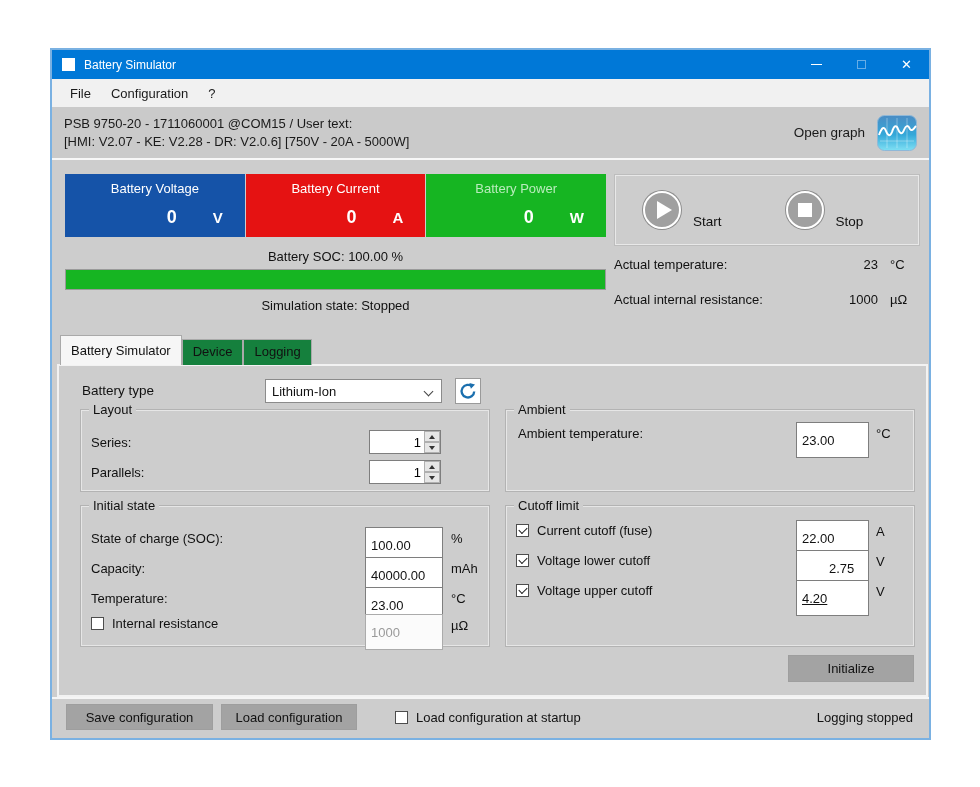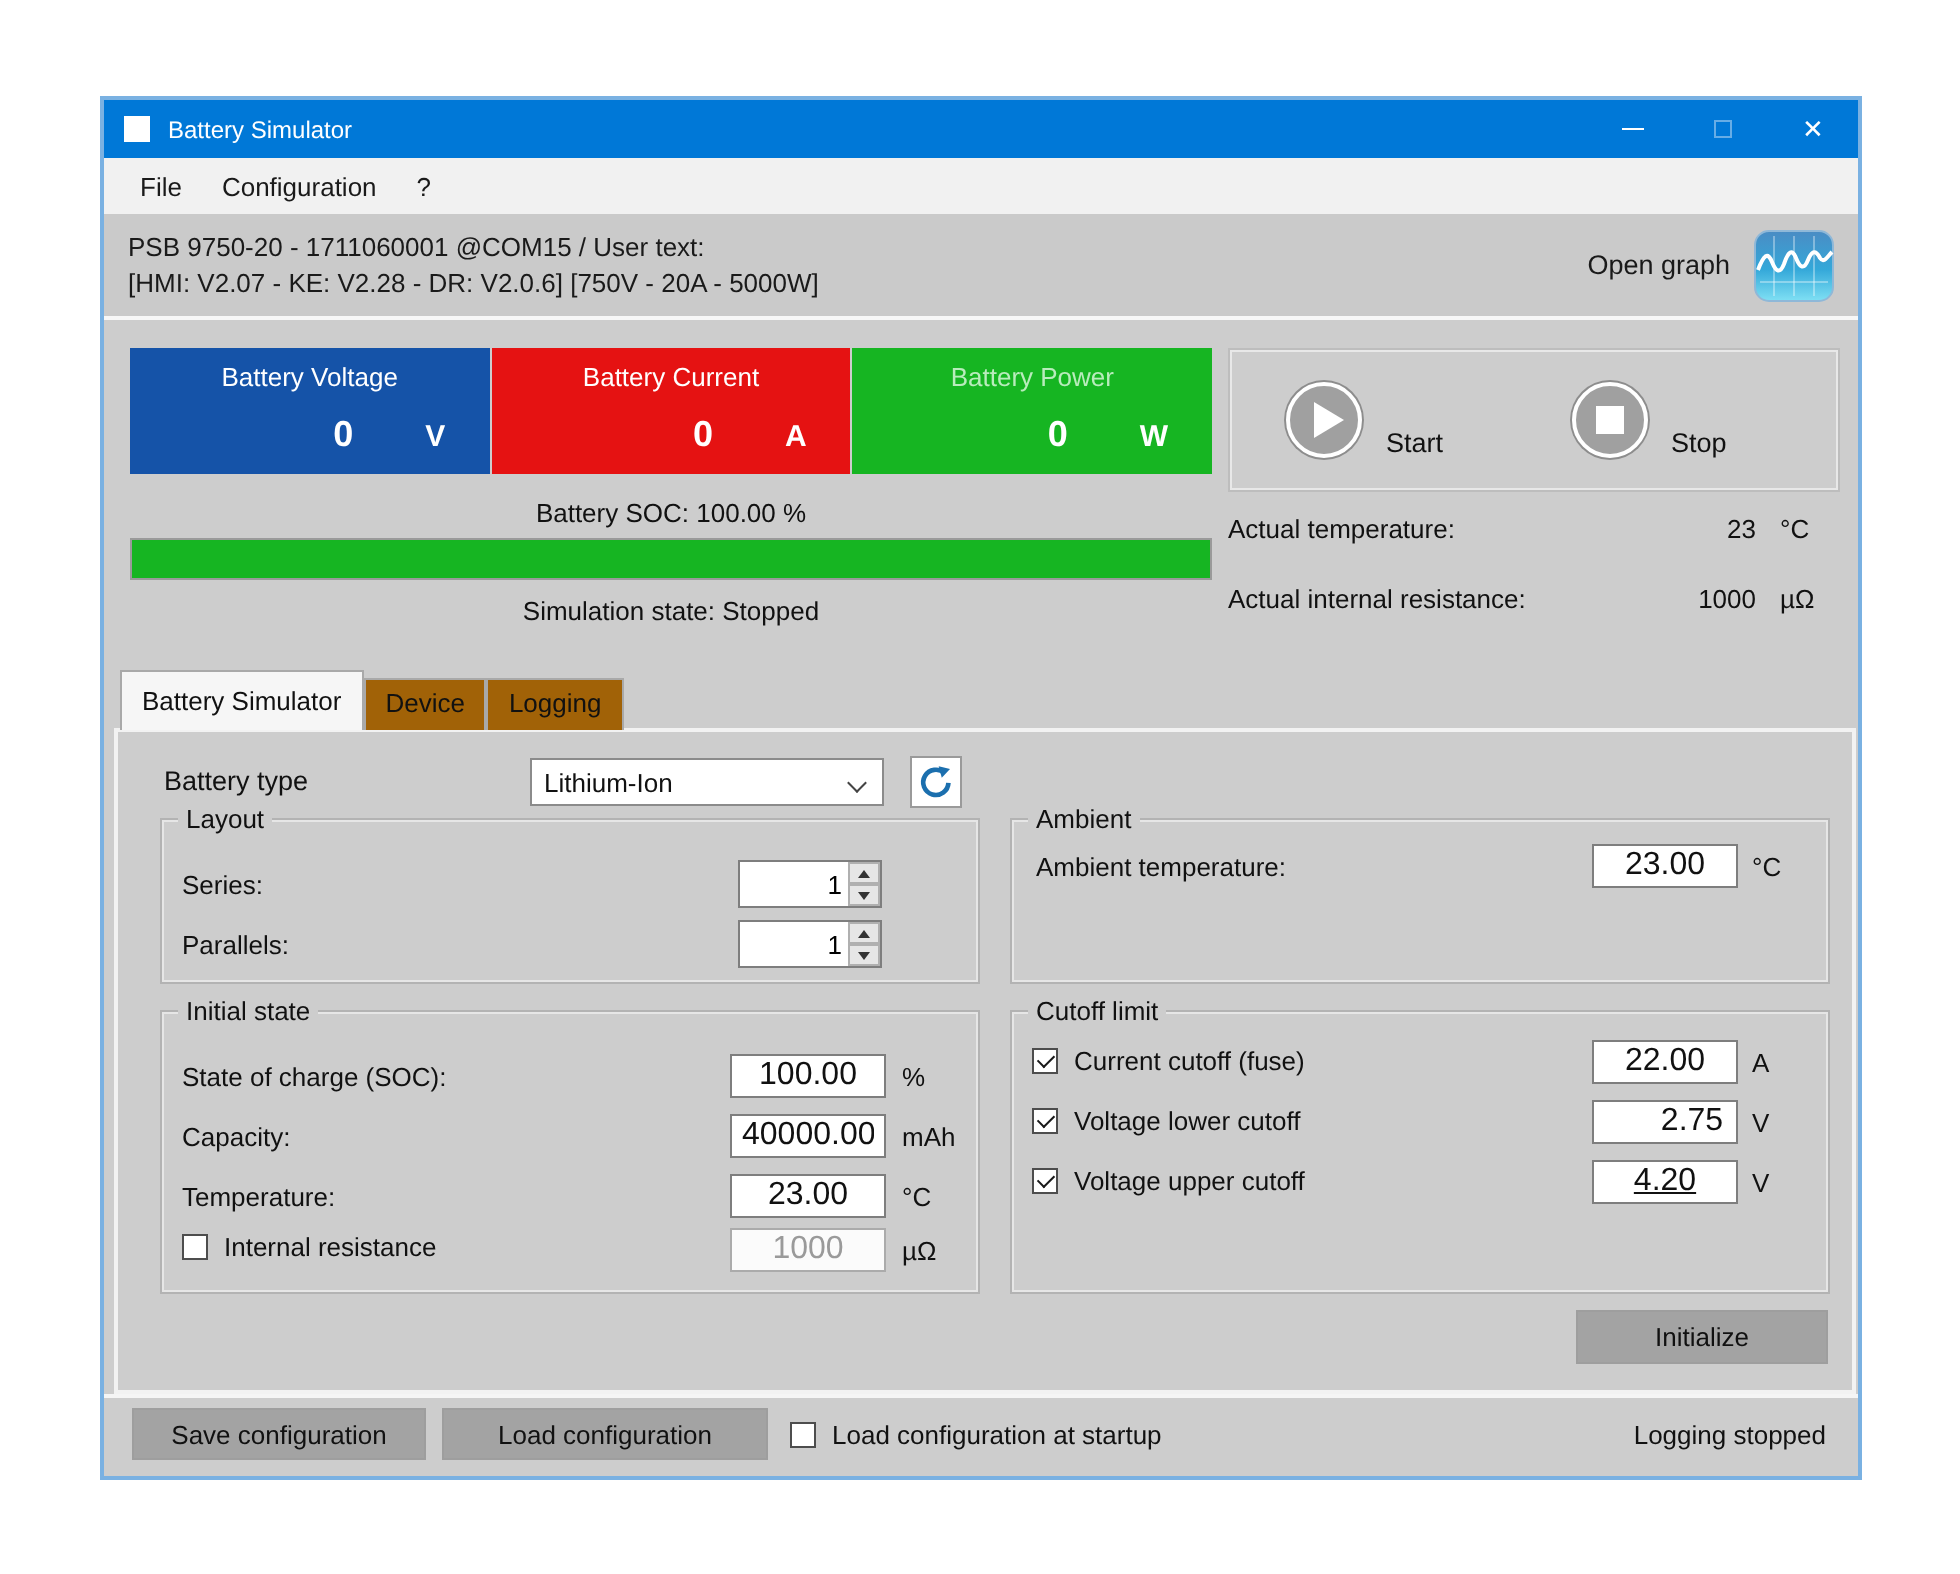--- a/index.html
+++ b/index.html
@@ -69,21 +69,21 @@
              font-size:13px; color:#111; }
   .reading.r0 { top:95px; }
   .reading.r1 { top:130px; }
   .reading-label { flex:1; }
   .reading-value { width:46px; text-align:right; }
   .reading-unit  { width:30px; text-align:left; margin-left:12px; }
 
   
   .tabstrip { position:absolute; left:8px; top:285px; height:30px; display:flex; align-items:flex-end; z-index:3; }
   .tab { font-size:13px; color:#111; border:1px solid #a9a9a9; border-bottom:none;
-         background:#a16207; padding:4px 10px 5px; height:26px; }
+         background:#15803d; padding:4px 10px 5px; height:26px; }
   .tab.active { background:#f6f6f6; height:30px; padding-top:7px; }
 
   
   .tabpanel { position:absolute; left:5px; top:314px; width:871px; height:333px;
               background:#cdcdcd; border:2px solid #f2f2f2; z-index:1; }
 
   .bt-label { position:absolute; left:23px; top:17px; font-size:13.5px; color:#111; }
   .combo { position:absolute; left:206px; top:13px; width:177px; height:24px; background:#fff;
            border:1px solid #8b8b8b; font-size:13px; color:#111; display:flex; align-items:center;
            padding-left:6px; }
@@ -96,22 +96,22 @@
   .group { position:absolute; border:1px solid #b3b3b3;
            box-shadow:inset 0 0 0 1px rgba(255,255,255,.5); }
   .group-title { position:absolute; top:-8px; left:8px; background:#cdcdcd; padding:0 4px;
                  font-size:13px; color:#111; }
   .g-layout  { left:21px;  top:43px;  width:410px; height:83px; }
   .g-ambient { left:446px; top:43px;  width:410px; height:83px; }
   .g-initial { left:21px;  top:139px; width:410px; height:142px; }
   .g-cutoff  { left:446px; top:139px; width:410px; height:142px; }
 
   .f-label { position:absolute; font-size:13px; color:#111; }
-  .f-input { position:absolute; height:22px; background:#fff; border:1px solid #7e7e7e;
-             font-size:16px; color:#111; text-align:center; padding:0 5px; }
+  .f-input { position:absolute; height:36px; background:#fff; border:1px solid #7e7e7e;
+             font-size:13px; color:#111; text-align:left; padding:0 5px; }
   .f-input:disabled { color:#9a9a9a; background:#fbfbfb; border-color:#ababab; }
   .f-unit { position:absolute; font-size:13px; color:#111; }
 
   .spinwrap { position:absolute; width:72px; height:24px; background:#fff; border:1px solid #7e7e7e; }
   .spin-input { position:absolute; left:0; top:0; bottom:0; right:16px; border:none; width:54px;
                 height:22px; text-align:right; font-size:13px; padding-right:3px; background:transparent; }
   .spin-btns { position:absolute; right:0; top:0; bottom:0; width:16px; display:flex; flex-direction:column; }
   .spin-btn { flex:1; background:#e6e6e6; border:1px solid #b0b0b0; display:flex;
               align-items:center; justify-content:center; }
   .tri-up { width:0; height:0; border-left:3.5px solid transparent; border-right:3.5px solid transparent;
@@ -127,21 +127,21 @@
   .cb-row { position:absolute; display:flex; align-items:center; gap:8px; font-size:13px; color:#111; }
 
   .btn { background:#a3a3a3; border:1px solid #9e9e9e; font-size:13px; color:#111;
          display:flex; align-items:center; justify-content:center;text-align:right; }
   .init-btn { position:absolute; left:729px; top:289px; width:126px; height:27px; }
 
   
   .footer { position:absolute; left:0; right:0; top:647px; bottom:0; background:#cdcdcd;
             border-top:2px solid #f5f5f5; }
   .save-btn { position:absolute; left:14px; top:5px; width:147px; height:26px; }
-  .load-btn { position:absolute; left:169px; top:5px; width:163px; height:26px; }
+  .load-btn { position:absolute; left:169px; top:5px; width:136px; height:26px; }
   .startup-row { position:absolute; left:343px; top:11px; }
   .logging-status { position:absolute; right:16px; top:11px; font-size:13px; color:#111; }
 </style>
 </head>
 <body>
 
 <div class="win">
 
   <div class="titlebar">
     <span class="app-icon"></span>

